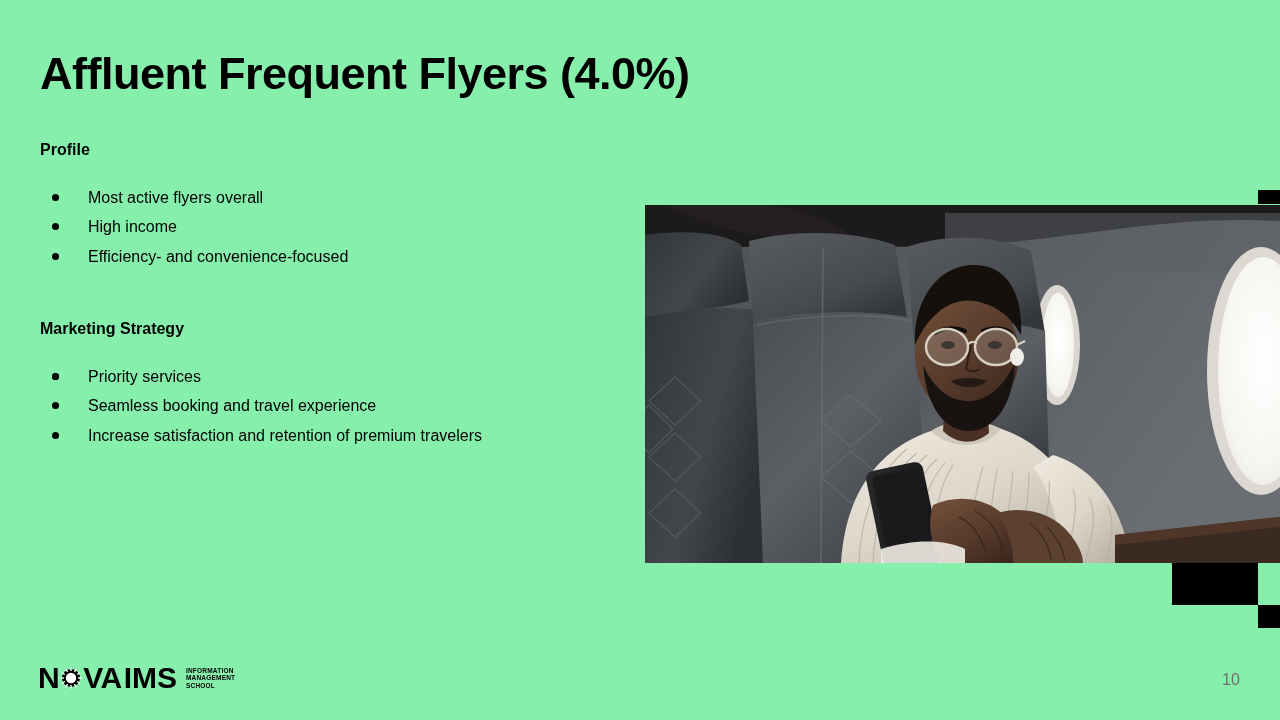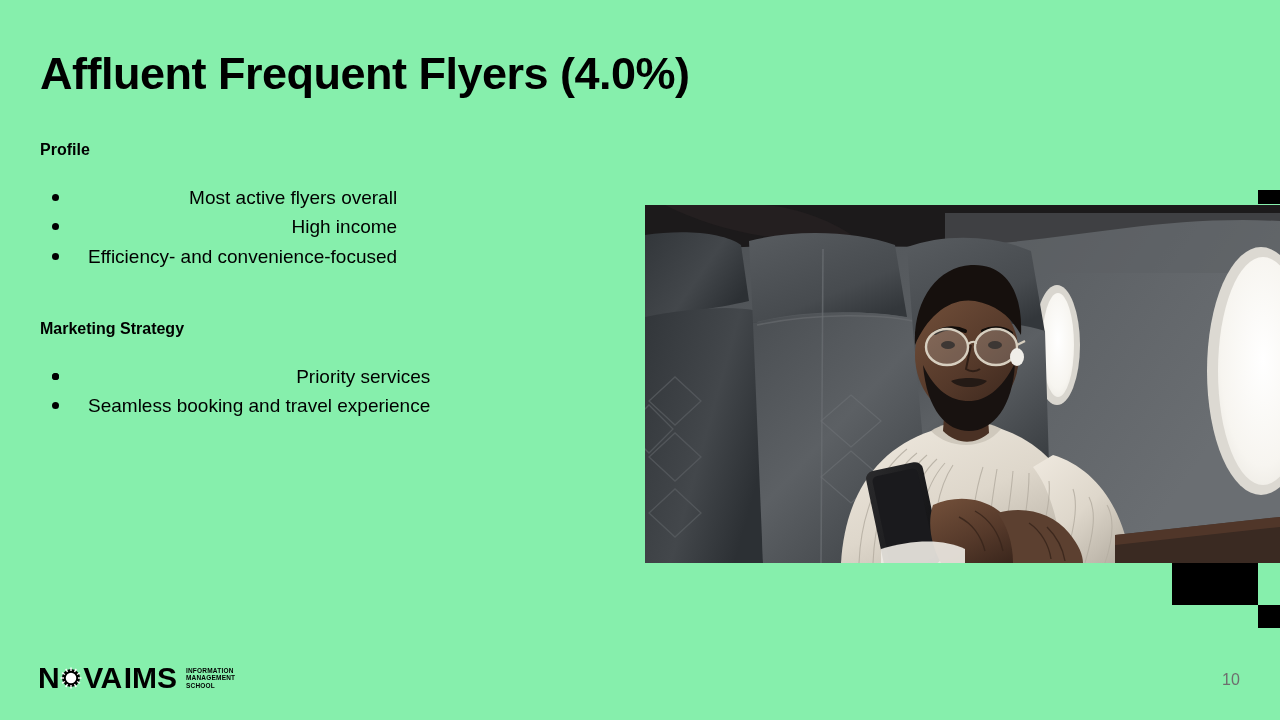--- a/index.html
+++ b/index.html
@@ -50,25 +50,24 @@
     margin: 0;
     padding: 0;
     list-style: none;
   }
   #profile-list  { top: 183px; }
   #strategy-list { top: 362px; }
 
   .bullet-item {
     position: relative;
     padding-left: 48px;
-    font-size: 19px;
+    font-size: 16px;
     color: #000000;
     line-height: 29.4px;
     white-space: nowrap;
-    text-align: right;
   }
   .bullet-dot {
     position: absolute;
     left: 12px;
     top: 11px;
     width: 7px;
     height: 7px;
     border-radius: 50%;
     background: #000000;
   }
@@ -170,20 +169,24 @@
     <li class="bullet-item">
       <span class="bullet-dot"></span>
     </li>
     <li class="bullet-item">
       <span class="bullet-dot"></span>
       <span>Priority services</span>
     </li>
     <li class="bullet-item">
       <span class="bullet-dot"></span>
       <span>Seamless booking and travel experience</span>
+    </li>
+    <li class="bullet-item">
+      <span class="bullet-dot"></span>
+      <span>Increase satisfaction and retention of premium travelers</span>
     </li>
   </ul>
 
   <div id="photo-frame">
     <svg id="photo-svg" viewBox="0 0 635 358" preserveAspectRatio="none">
       <defs>
         <linearGradient id="cabinWall" x1="0" y1="0" x2="1" y2="0.4">
           <stop offset="0%" stop-color="#4b4f53"></stop>
           <stop offset="55%" stop-color="#5a5e62"></stop>
           <stop offset="100%" stop-color="#6a6e72"></stop>

